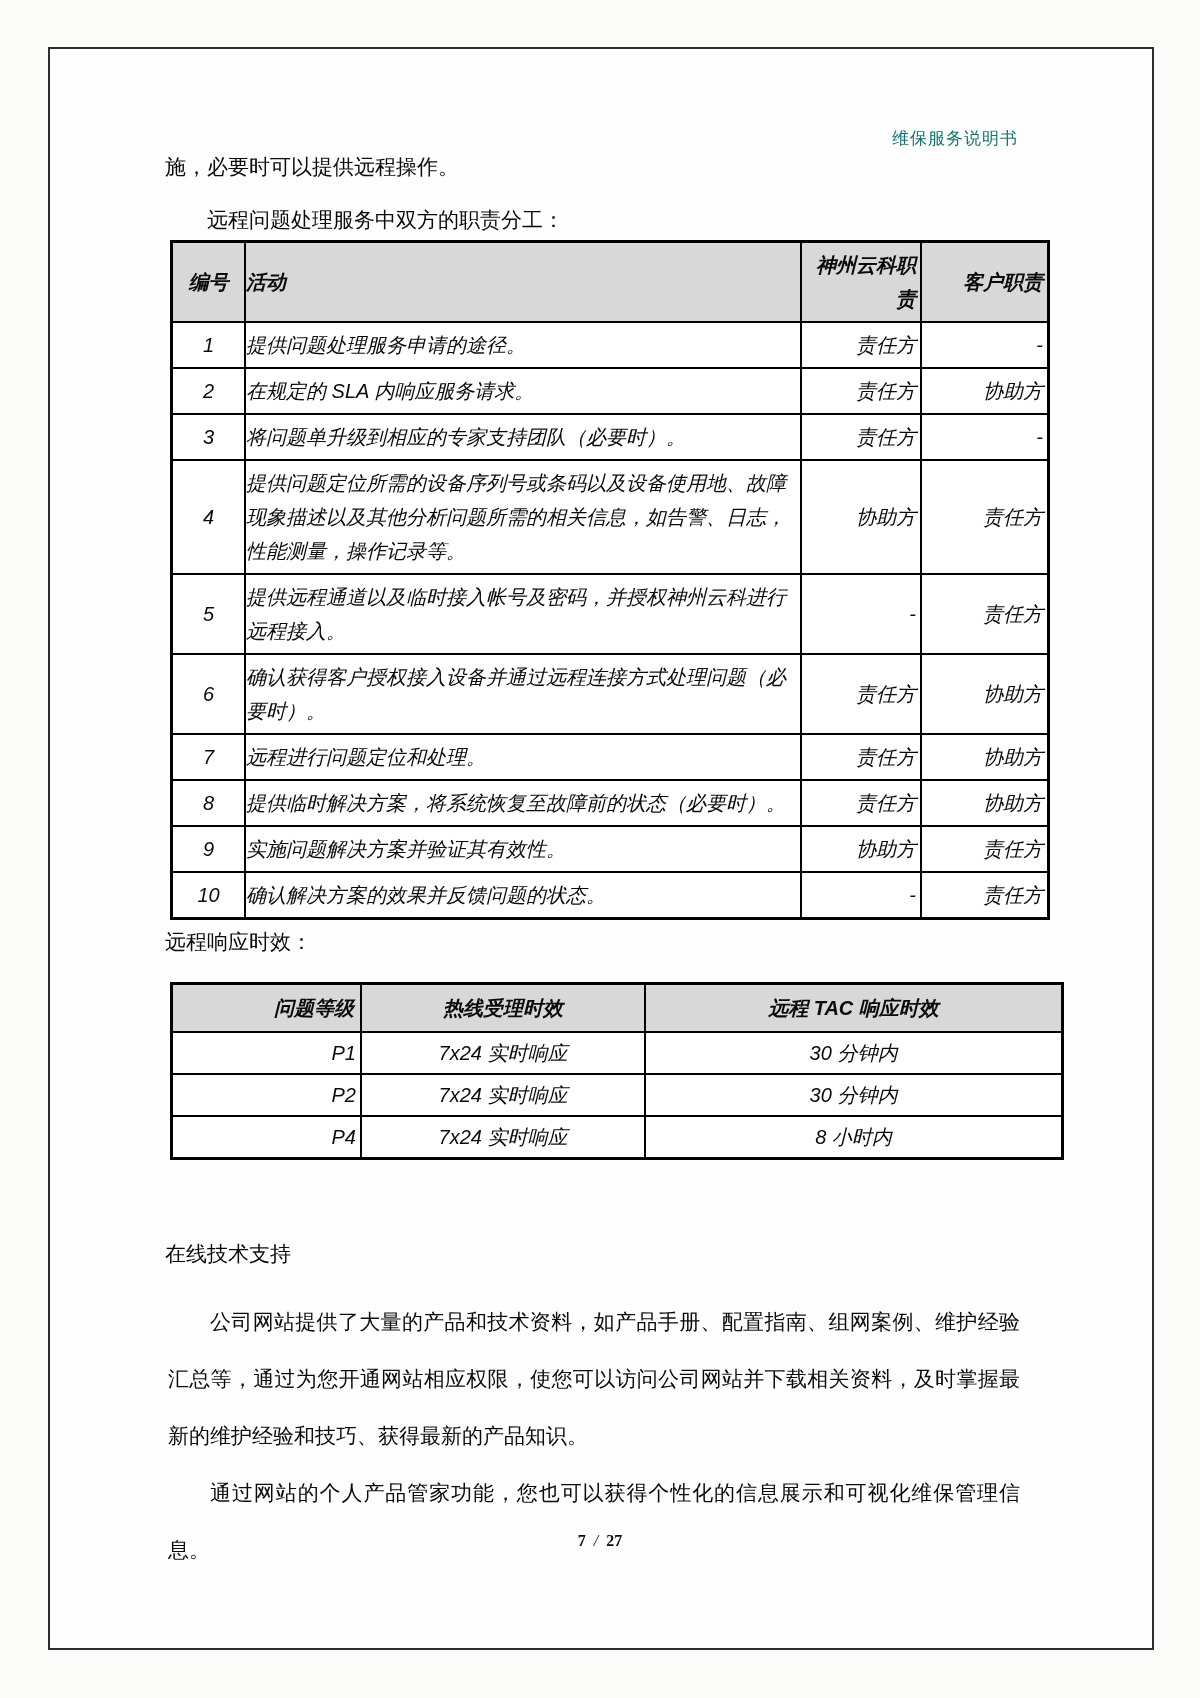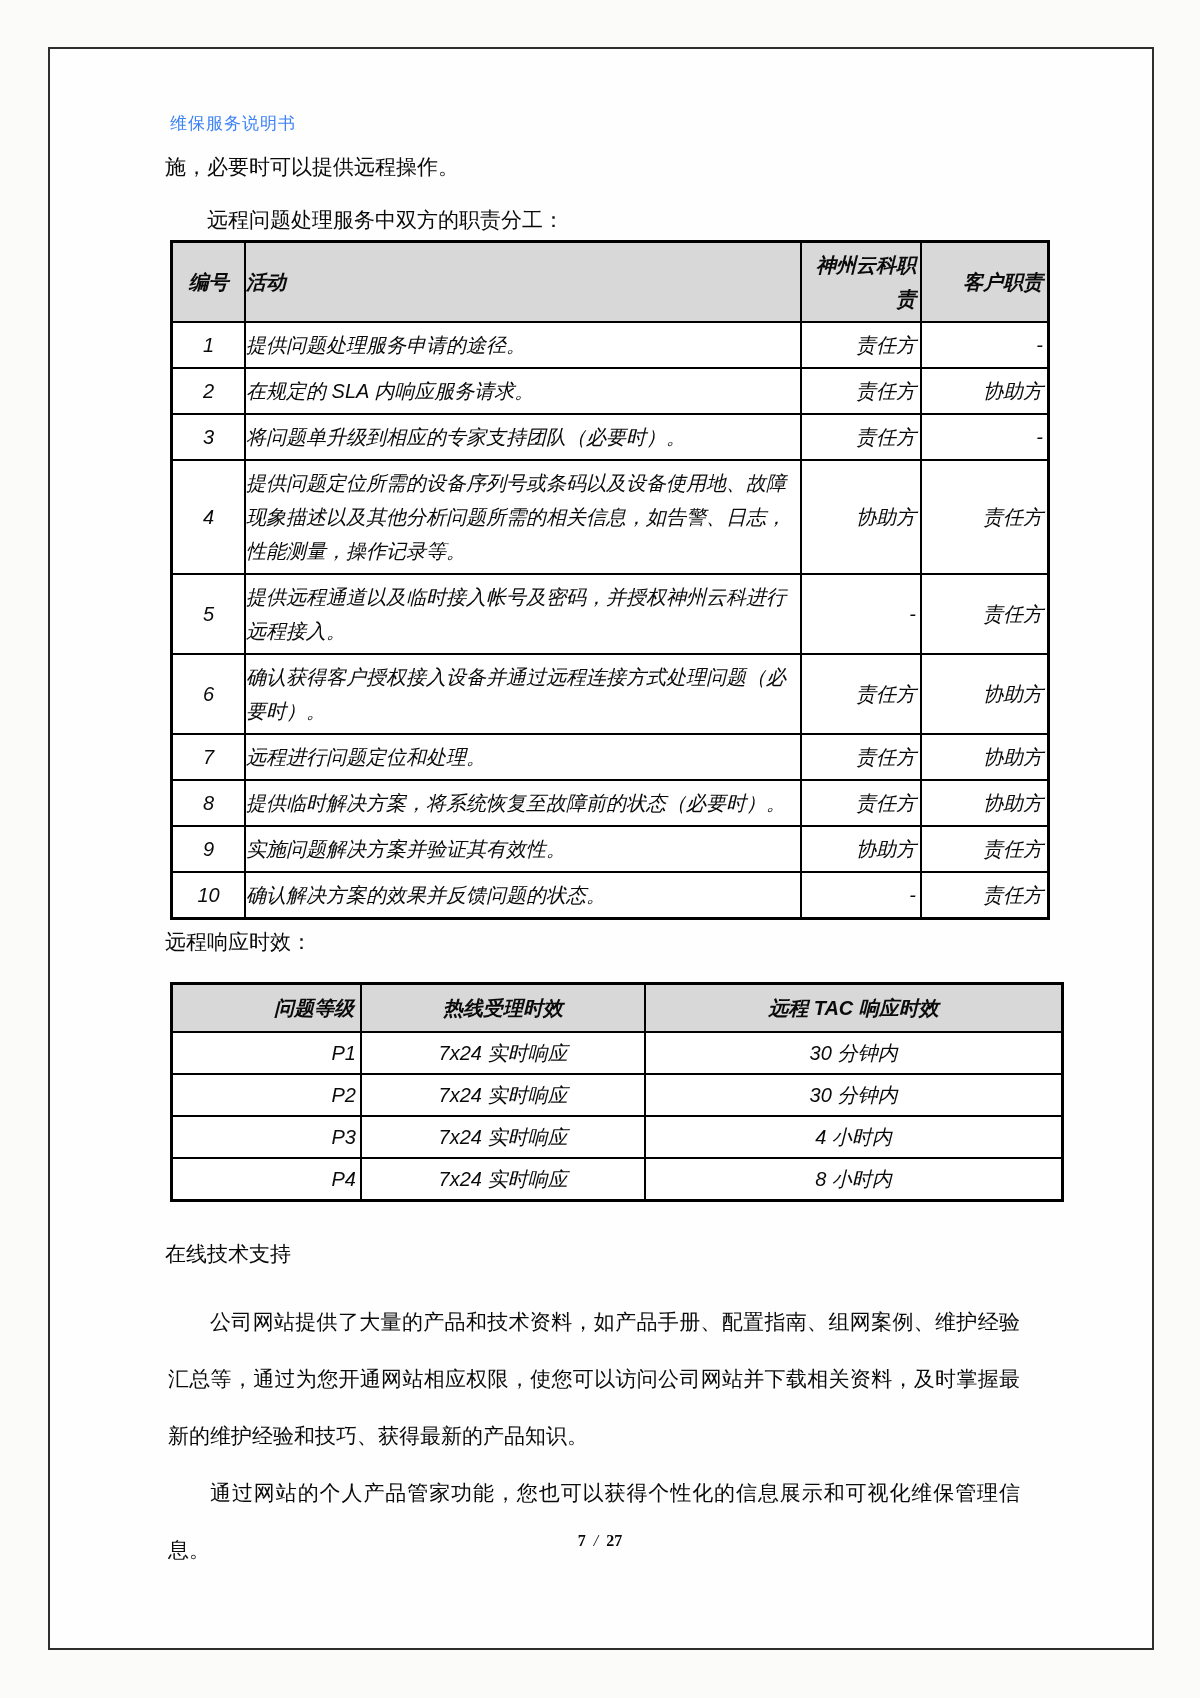--- a/index.html
+++ b/index.html
@@ -8,24 +8,24 @@
     background:#fbfbf9;
     font-family:"Liberation Sans","DejaVu Sans",sans-serif;
     color:#0a0a0a;
     position:relative;
   }
   .page-frame{
     position:absolute;left:48px;top:47px;width:1102px;height:1599px;
     border:2px solid #2e2e2e;background:#fefefe;
   }
   .doc-header{
-    position:absolute;top:112px;left:170px;width:848px;
-    text-align:left;
+    position:absolute;top:127px;left:170px;width:848px;
+    text-align:right;
     font-family:"Liberation Serif","DejaVu Serif",serif;
-    font-size:17px;color:#3b82f6;letter-spacing:1px;
+    font-size:17px;color:#0f766e;letter-spacing:1px;
   }
   .intro-line1{position:absolute;top:153px;left:165px;font-size:21px;}
   .intro-line2{position:absolute;top:206px;left:207px;font-size:21px;}
 
   table{border-collapse:collapse;table-layout:fixed;background:#fff;}
   .tbl{position:absolute;left:170px;width:848px;border:3px solid #000;font-style:italic;}
   .tbl th,.tbl td{border:2px solid #000;font-size:20px;vertical-align:middle;}
   .tbl th{background:#d8d8d8;font-weight:bold;text-align:center;padding:6px 6px;line-height:30px;}
 
   .t1{top:240px;}
@@ -155,25 +155,20 @@
         <td class="c2-a">P1</td>
         <td class="c2-b">7x24 实时响应</td>
         <td class="c2-c">30 分钟内</td>
       </tr>
       <tr>
         <td class="c2-a">P2</td>
         <td class="c2-b">7x24 实时响应</td>
         <td class="c2-c">30 分钟内</td>
       </tr>
       <tr>
-        <td class="c2-a">P3</td>
-        <td class="c2-b">7x24 实时响应</td>
-        <td class="c2-c">4 小时内</td>
-      </tr>
-      <tr>
         <td class="c2-a">P4</td>
         <td class="c2-b">7x24 实时响应</td>
         <td class="c2-c">8 小时内</td>
       </tr>
     </tbody>
 </table>
 
 <div class="online-heading">在线技术支持</div>
 
 <div class="body-paragraphs">

